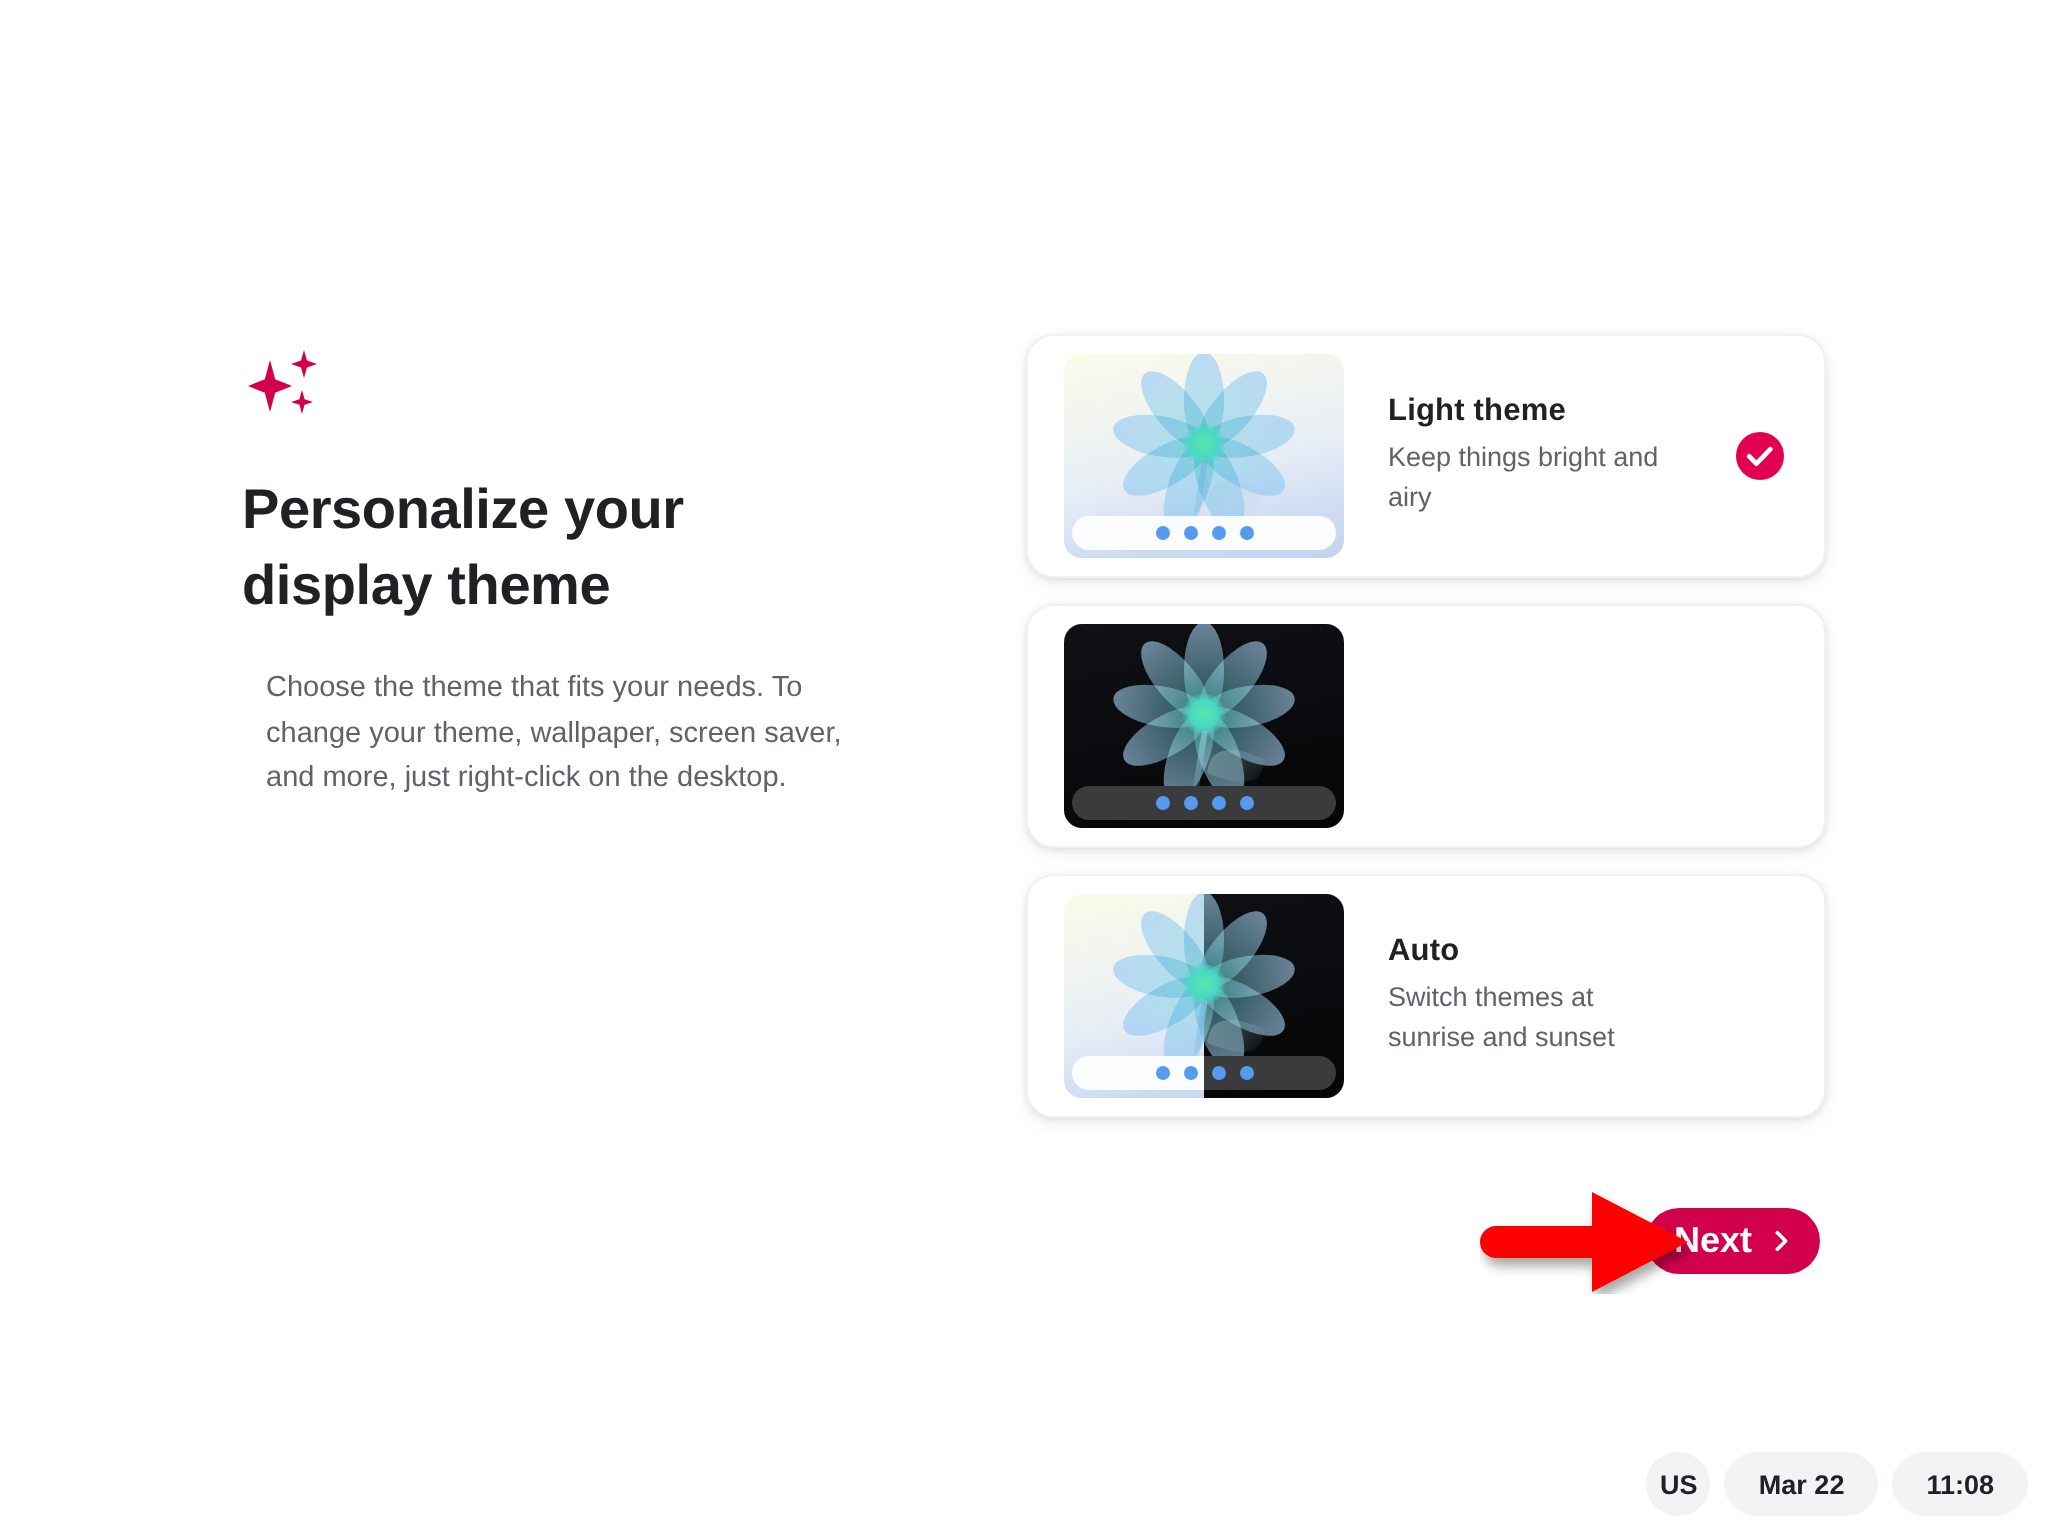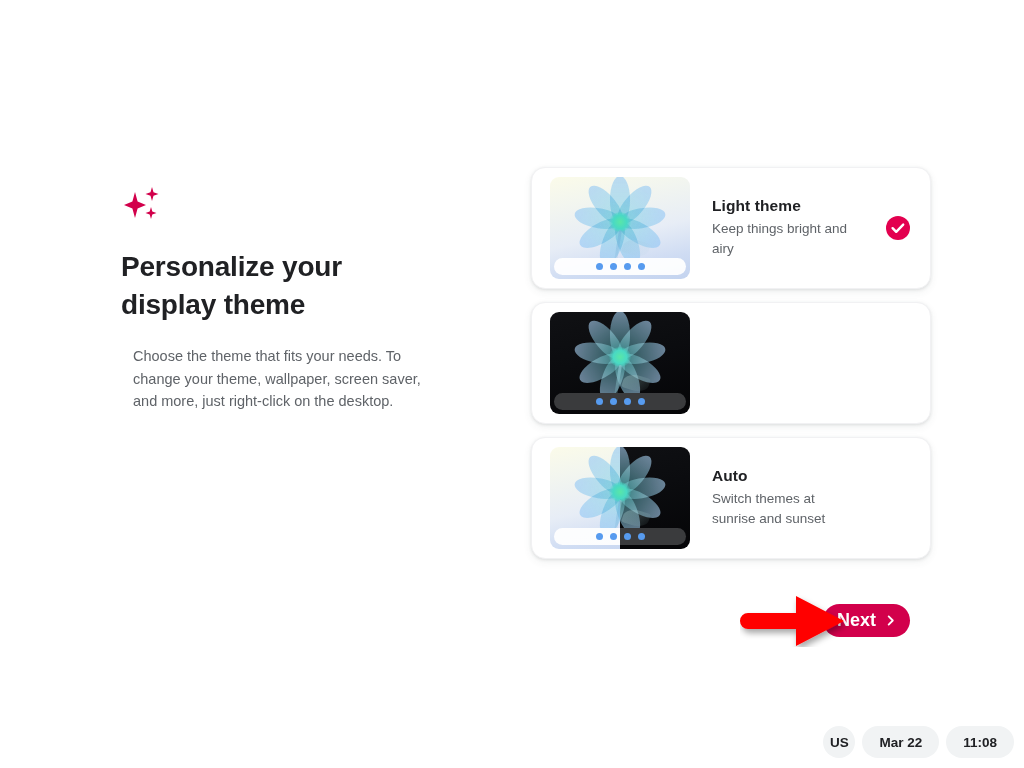--- a/index.html
+++ b/index.html
@@ -13,21 +13,21 @@
     font-family: "Liberation Sans", sans-serif;
     overflow: hidden;
     position: relative;
     -webkit-font-smoothing: antialiased;
   }
 
   
   .left-col {
     position: absolute;
     left: 121px;
-    top: 184px;
+    top: 172px;
     width: 310px;
   }
   .sparkle-icon {
     width: 44px;
     height: 42px;
     display: block;
     margin-bottom: 22px;
   }
   .headline {
     font-size: 28px;
@@ -42,21 +42,21 @@
     font-size: 14.5px;
     line-height: 1.56;
     color: #5f6368;
     margin: 12px;
     width: 302px;
   }
 
   
   .cards {
     position: absolute;
-    left: 531px;
+    left: 513px;
     top: 167px;
     width: 400px;
   }
   .theme-card {
     position: relative;
     box-sizing: border-box;
     width: 400px;
     height: 122px;
     background: #ffffff;
     border: 1px solid #f1f1f3;

